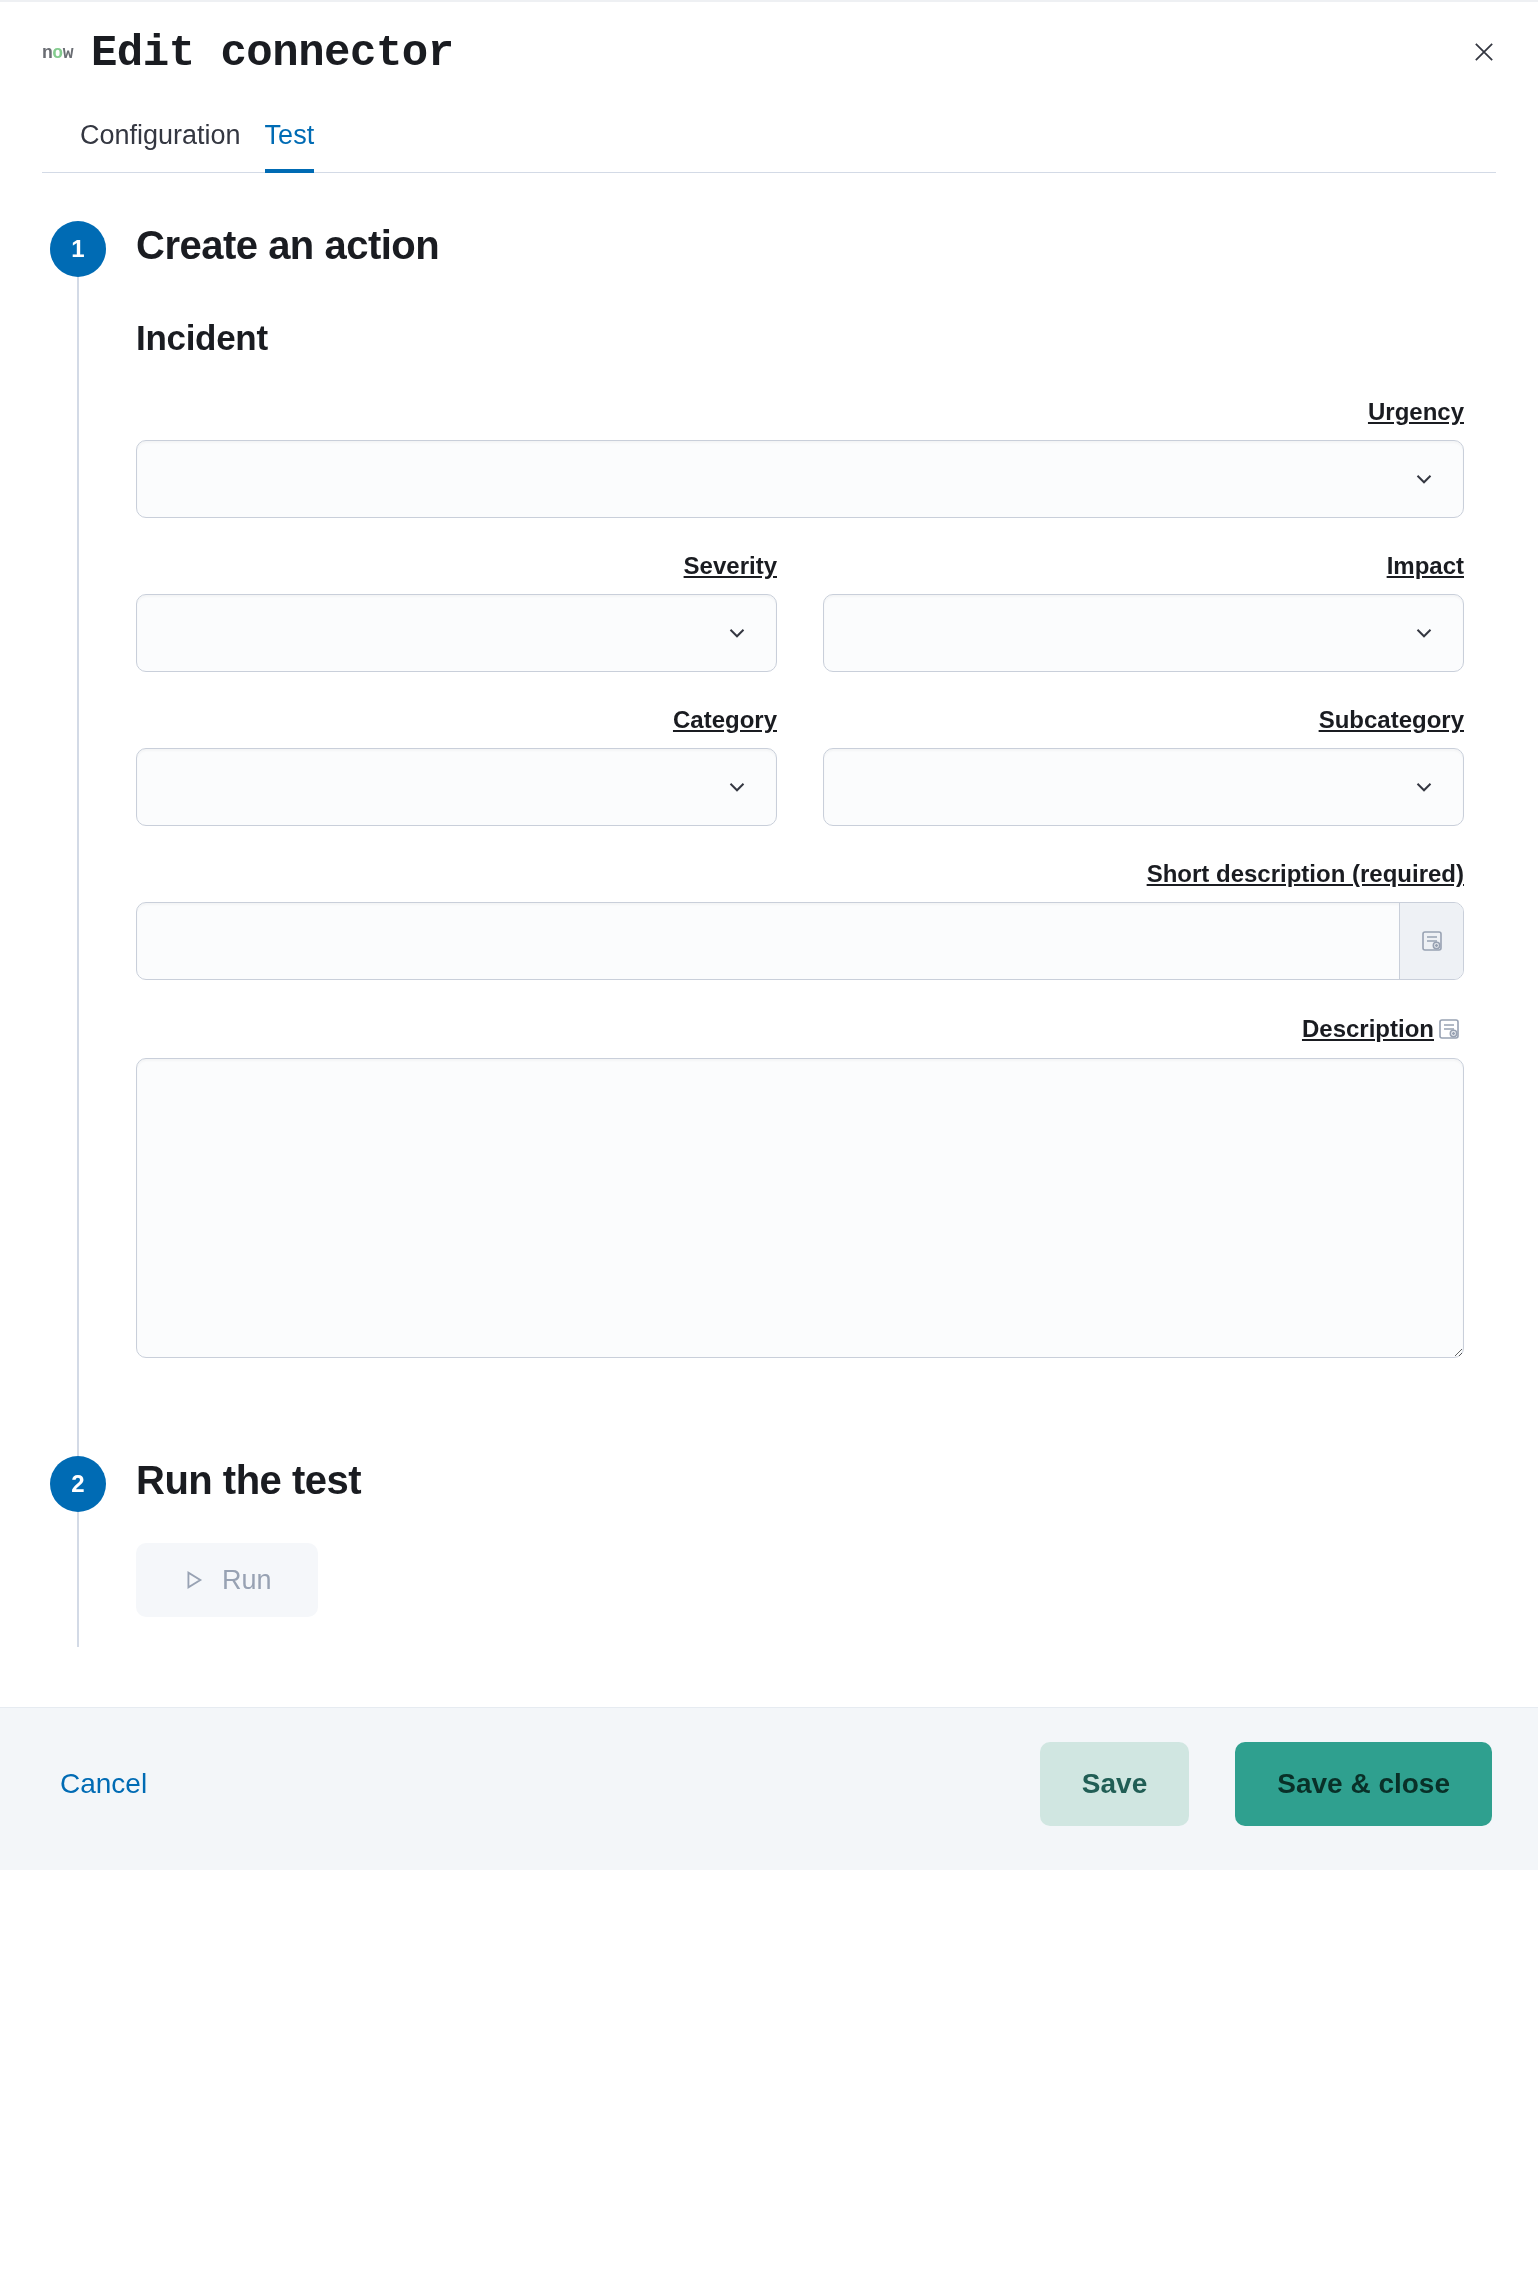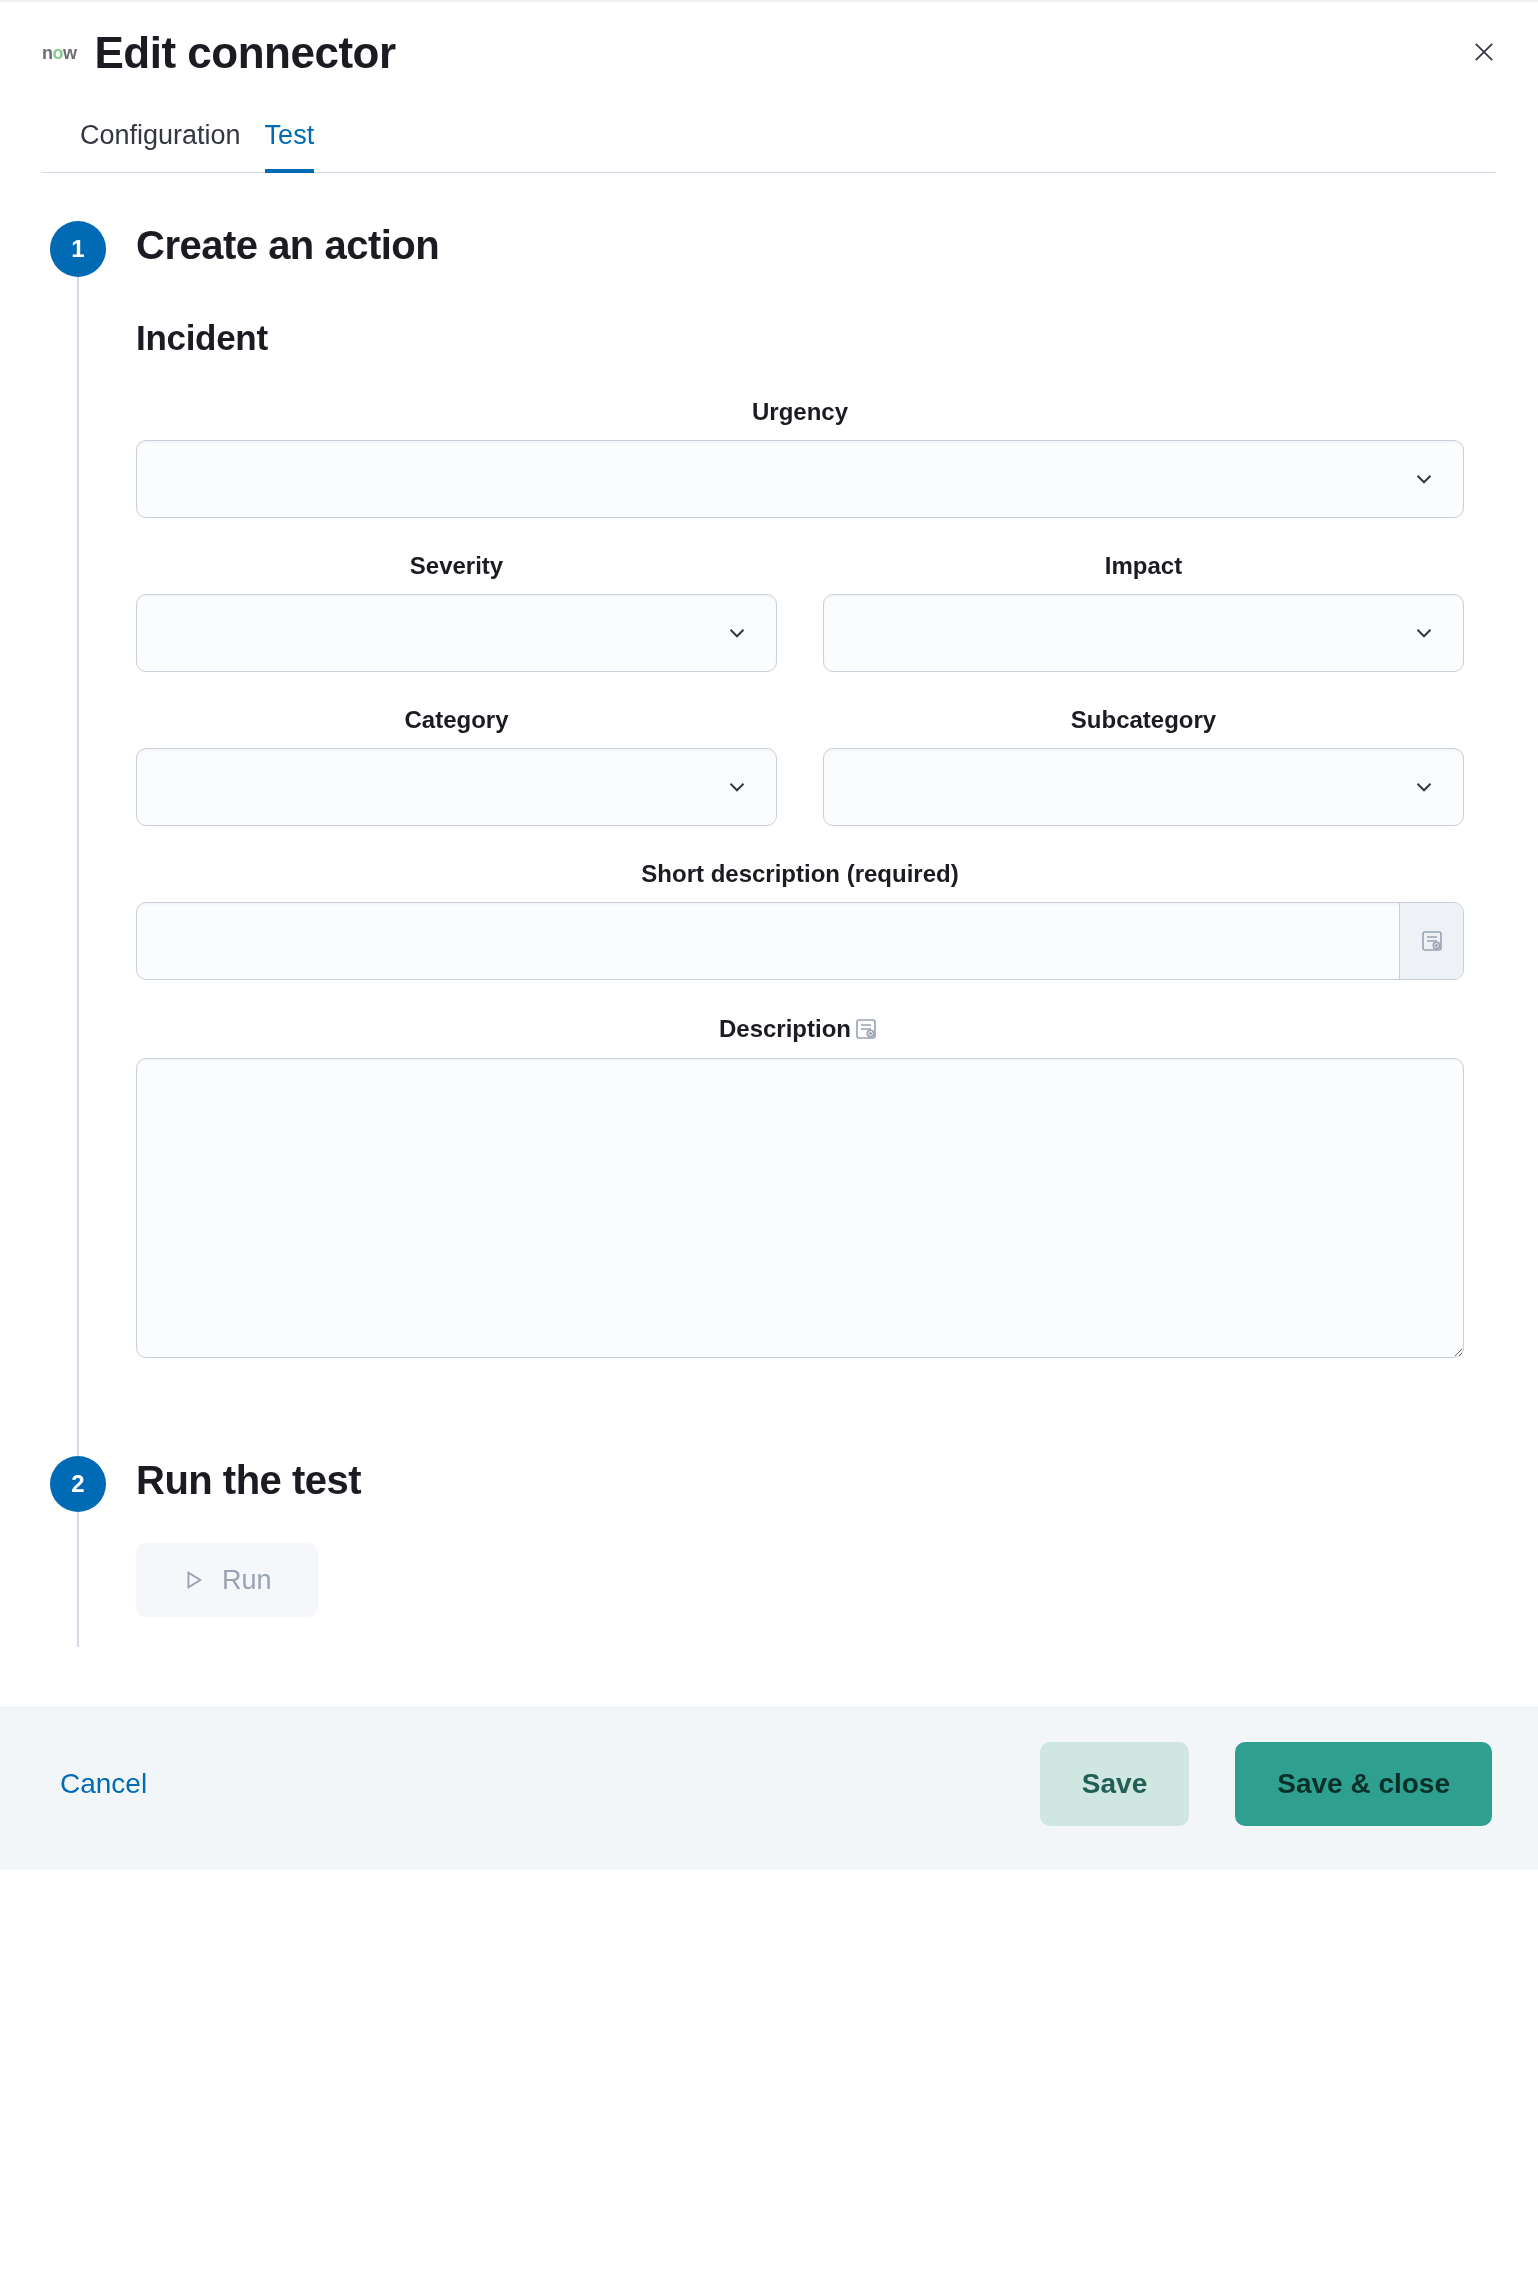--- a/index.html
+++ b/index.html
@@ -28,20 +28,21 @@
       background: none;
       border: none;
       cursor: pointer;
       display:flex; align-items:center; justify-content:center;
     }
     .close-btn svg { stroke: #343741; }
     .title-row {
       display: flex;
       align-items: center;
       gap: 18px;
+      font-family: Liberation Mono, monospace;
     }
     .logo-badge {
       font-size: 18px;
       font-weight: 600;
       color: #6a6d73;
       letter-spacing: -0.5px;
     }
     .logo-badge .o { color: #84cc8f; }
     .flyout-title {
       font-size: 44px;
@@ -125,22 +126,23 @@
     }
     .field-grid-2 {
       display: grid;
       grid-template-columns: 1fr 1fr;
       gap: 46px;
       margin-bottom: 34px;
     }
     .field-label-row{
       display:flex;
       align-items:center;
-      justify-content:center;
+      justify-content:flex-end;
       margin-bottom: 14px;
+      text-decoration: underline;
     }
     .field-label {
       font-size: 24px;
       font-weight: 600;
       color: #1a1c21;
     }
     .select, .text-input {
       width: 100%;
       height: 78px;
       border: 1px solid #c9cfda;

